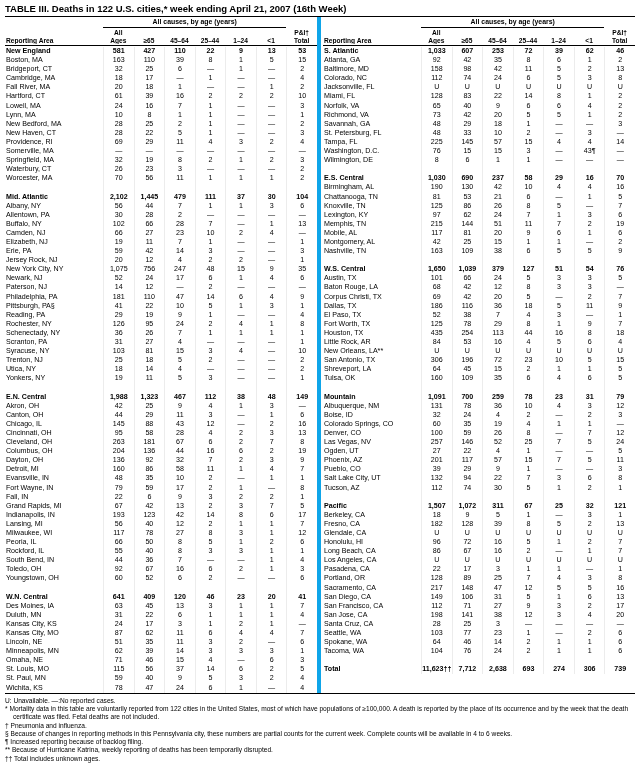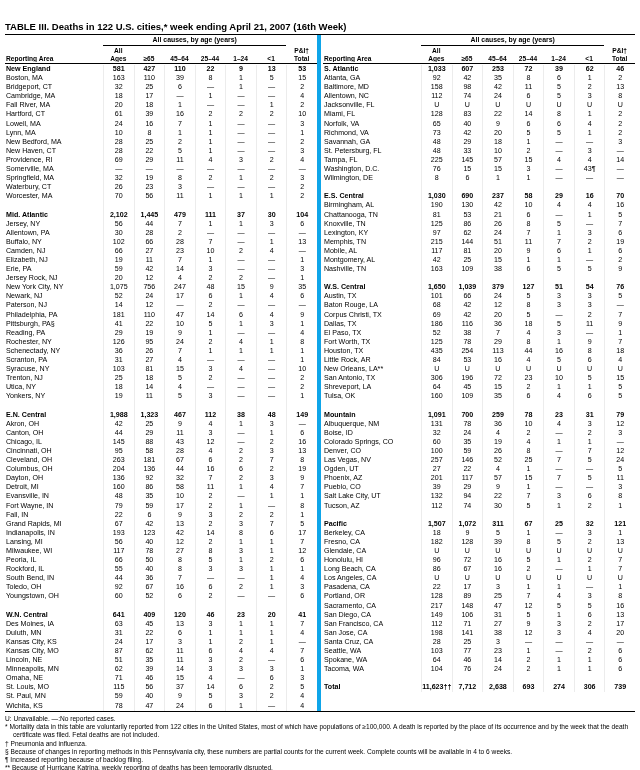--- a/index.html
+++ b/index.html
@@ -1,18 +1,18 @@
 <!DOCTYPE html>
 <html><head>
 <meta charset="utf-8">
 <style>
   * { margin:0; padding:0; box-sizing:border-box; }
   html,body { background:#ffffff; color:#000000; }
   body { font-family:"Liberation Sans", sans-serif; width:640px; height:770px; overflow:hidden; }
-  .page { width:640px; height:770px; padding:20px 5px 2px 5px; }
+  .page { width:640px; height:770px; padding:2px 5px 2px 5px; }
   .title { font-size:9.5px; font-weight:bold; padding:1px 0 2px 0; white-space:nowrap; }
   .table { border-top:1.5px solid #000; border-bottom:1.5px solid #000; display:flex; }
   .half { flex:1; min-width:0; }
   .half.right { border-left:4px solid #0ea5e9; padding-left:2px; }
   .grouprow { display:grid; grid-template-columns:98px repeat(7,1fr); height:11px; align-items:end; }
   .gcell { grid-column:2/8; border-bottom:1px solid #000; text-align:center; font-weight:bold; font-size:6.9px; line-height:10px; white-space:nowrap; }
   .labelrow { display:grid; grid-template-columns:98px repeat(7,1fr); align-items:end; height:18px; border-bottom:1px solid #000; padding-bottom:1px; }
   .labelrow .cell { font-weight:bold; font-size:6.6px; line-height:7.4px; text-align:center; white-space:pre-line; overflow:hidden; }
   .labelrow .hname { text-align:left; padding-left:1px; }
   .tbody { padding-top:1px; }
@@ -217,21 +217,21 @@
             <span class="cell name">Mid. Atlantic</span>
             <span class="cell val">2,102</span>
             <span class="cell val">1,445</span>
             <span class="cell val">479</span>
             <span class="cell val">111</span>
             <span class="cell val">37</span>
             <span class="cell val">30</span>
             <span class="cell val">104</span>
           </div>
           <div class="row">
-            <span class="cell name">Jersey, NY</span>
+            <span class="cell name">Albany, NY</span>
             <span class="cell val">56</span>
             <span class="cell val">44</span>
             <span class="cell val">7</span>
             <span class="cell val">1</span>
             <span class="cell val">1</span>
             <span class="cell val">3</span>
             <span class="cell val">6</span>
           </div>
           <div class="row">
             <span class="cell name">Allentown, PA</span>
@@ -809,21 +809,21 @@
             <span class="cell name">Baltimore, MD</span>
             <span class="cell val">158</span>
             <span class="cell val">98</span>
             <span class="cell val">42</span>
             <span class="cell val">11</span>
             <span class="cell val">5</span>
             <span class="cell val">2</span>
             <span class="cell val">13</span>
           </div>
           <div class="row">
-            <span class="cell name">Allentown, NC</span>
+            <span class="cell name">Colorado, NC</span>
             <span class="cell val">112</span>
             <span class="cell val">74</span>
             <span class="cell val">24</span>
             <span class="cell val">6</span>
             <span class="cell val">5</span>
             <span class="cell val">3</span>
             <span class="cell val">8</span>
           </div>
           <div class="row">
             <span class="cell name">Jacksonville, FL</span>

